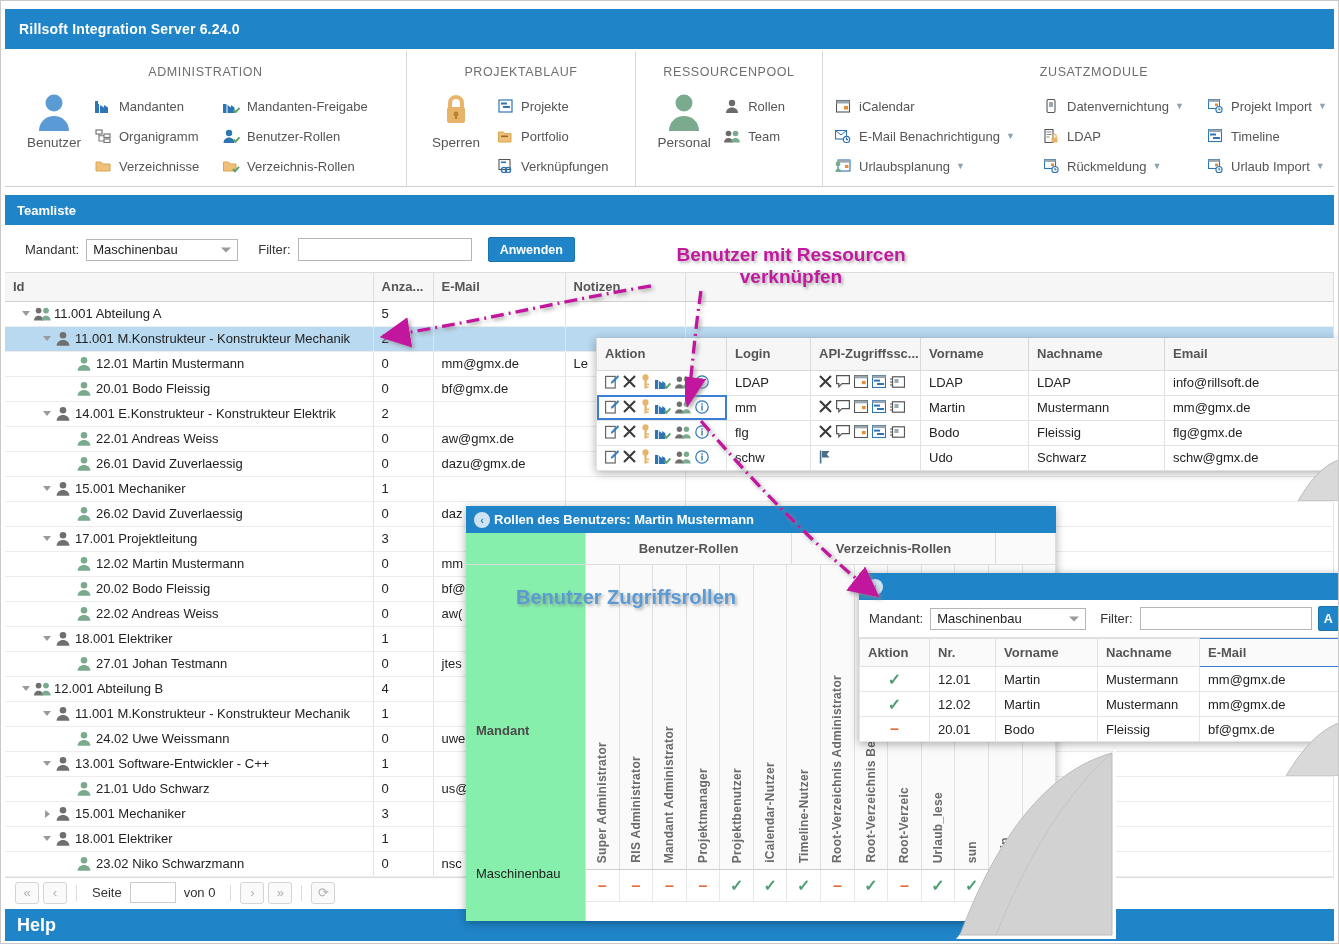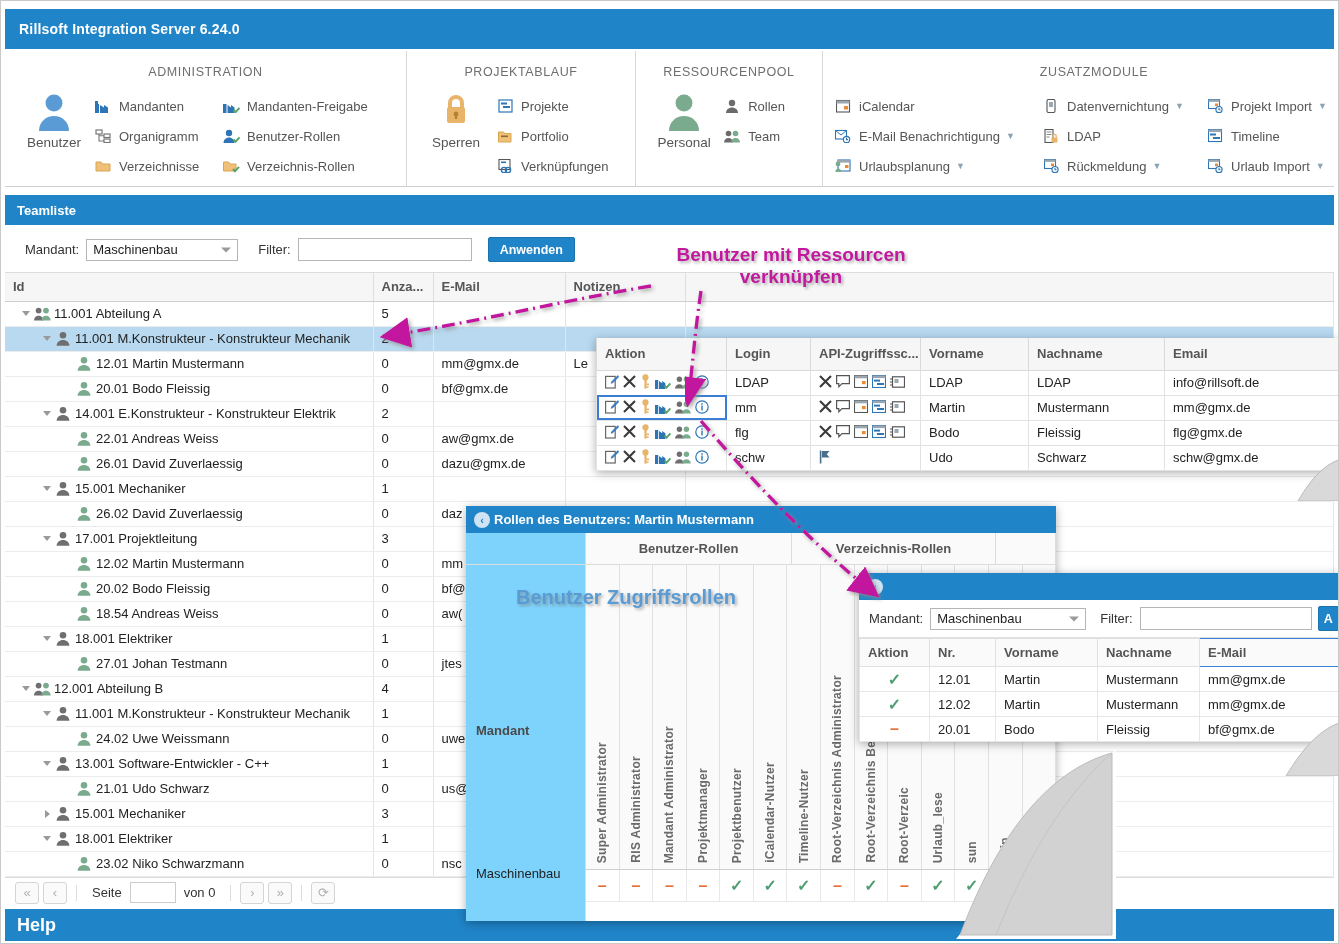--- a/index.html
+++ b/index.html
@@ -210,21 +210,21 @@
   table.ugrid tr.hl td { box-shadow: inset 0 0 0 1px transparent; }
   table.ugrid tr.hl td:first-child { outline: 2px solid #3a7fd5; outline-offset: -2px; }
   .iconrow { display: flex; align-items: center; gap: 4px; }
   .iconrow .gi { font-size: 13px; }
   .ldap-muted { color: #7a7a7a; }
 
   
   #roles-popup { left: 465px; top: 505px; width: 590px; height: 415px; }
   .roles-body { display: flex; height: calc(100% - 27px); background: #fff; }
   .roles-left {
-    width: 120px; background: #7dd3fc;
+    width: 120px; background: #86efac;
     border-right: 1px solid #dcdcdc;
     position: relative;
   }
   .roles-left .mandant-lbl {
     position: absolute; left: 10px; top: 190px;
     font-size: 13px; font-weight: bold; color: #4a4a4a;
   }
   .roles-left .maschinen-row {
     position: absolute; left: 10px; bottom: 40px;
     font-size: 13px; color: #222;
@@ -851,21 +851,21 @@
           <tr>
             <td>
               <span class="treecell" style="padding-left:48px">
                 <span class="twisty"></span>
                 <span class="nodeicon">
                   <svg width="14" height="15" viewBox="0 0 14 15">
                     <circle cx="7" cy="4.3" r="3.3" fill="#7aab8e"></circle>
                     <path d="M0.6 14.8c0-3.6 2.9-5.9 6.4-5.9s6.4 2.3 6.4 5.9z" fill="#7aab8e"></path>
                   </svg>
                 </span>
-                <span>18.54 Andreas Weiss</span>
+                <span>22.02 Andreas Weiss</span>
               </span>
             </td>
             <td>0</td>
             <td>aw(</td>
             <td></td>
             <td></td>
           </tr>
           <tr>
             <td>
               <span class="treecell" style="padding-left:27px">

